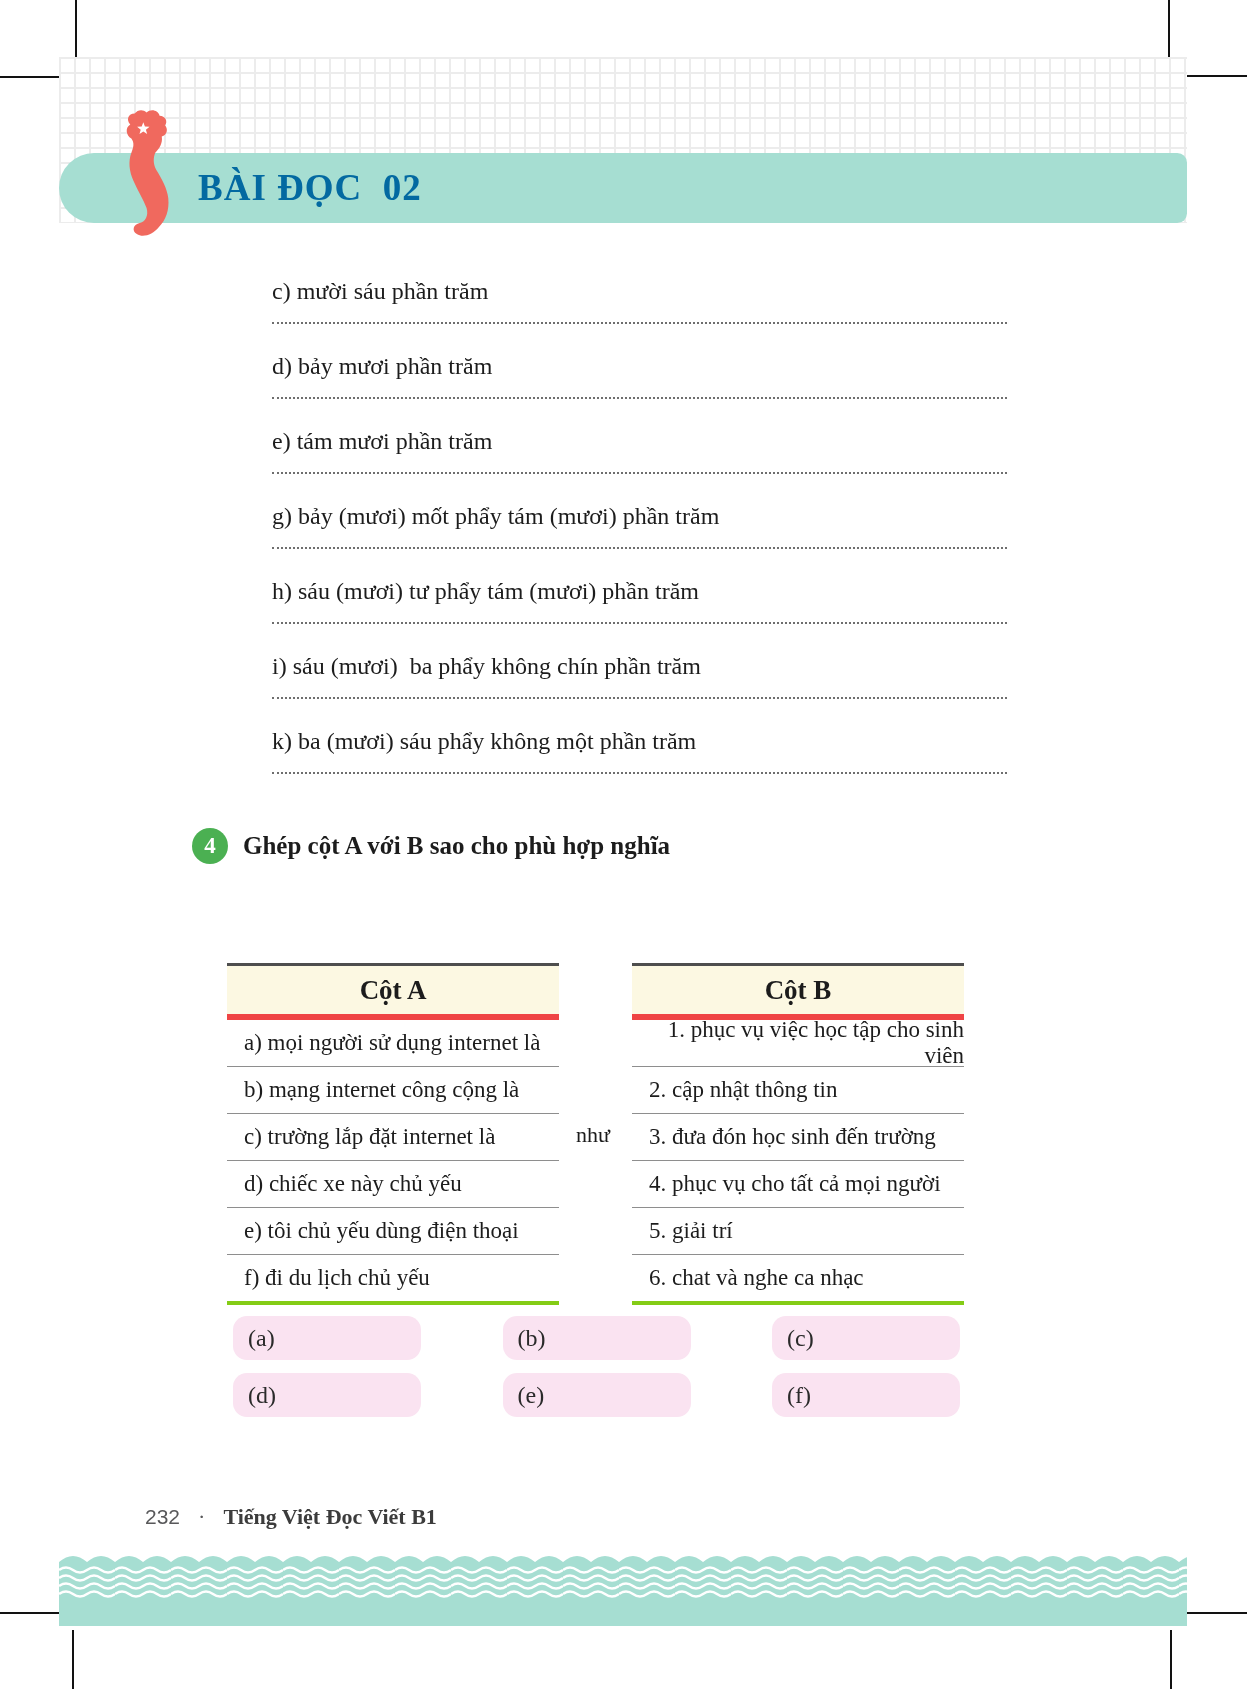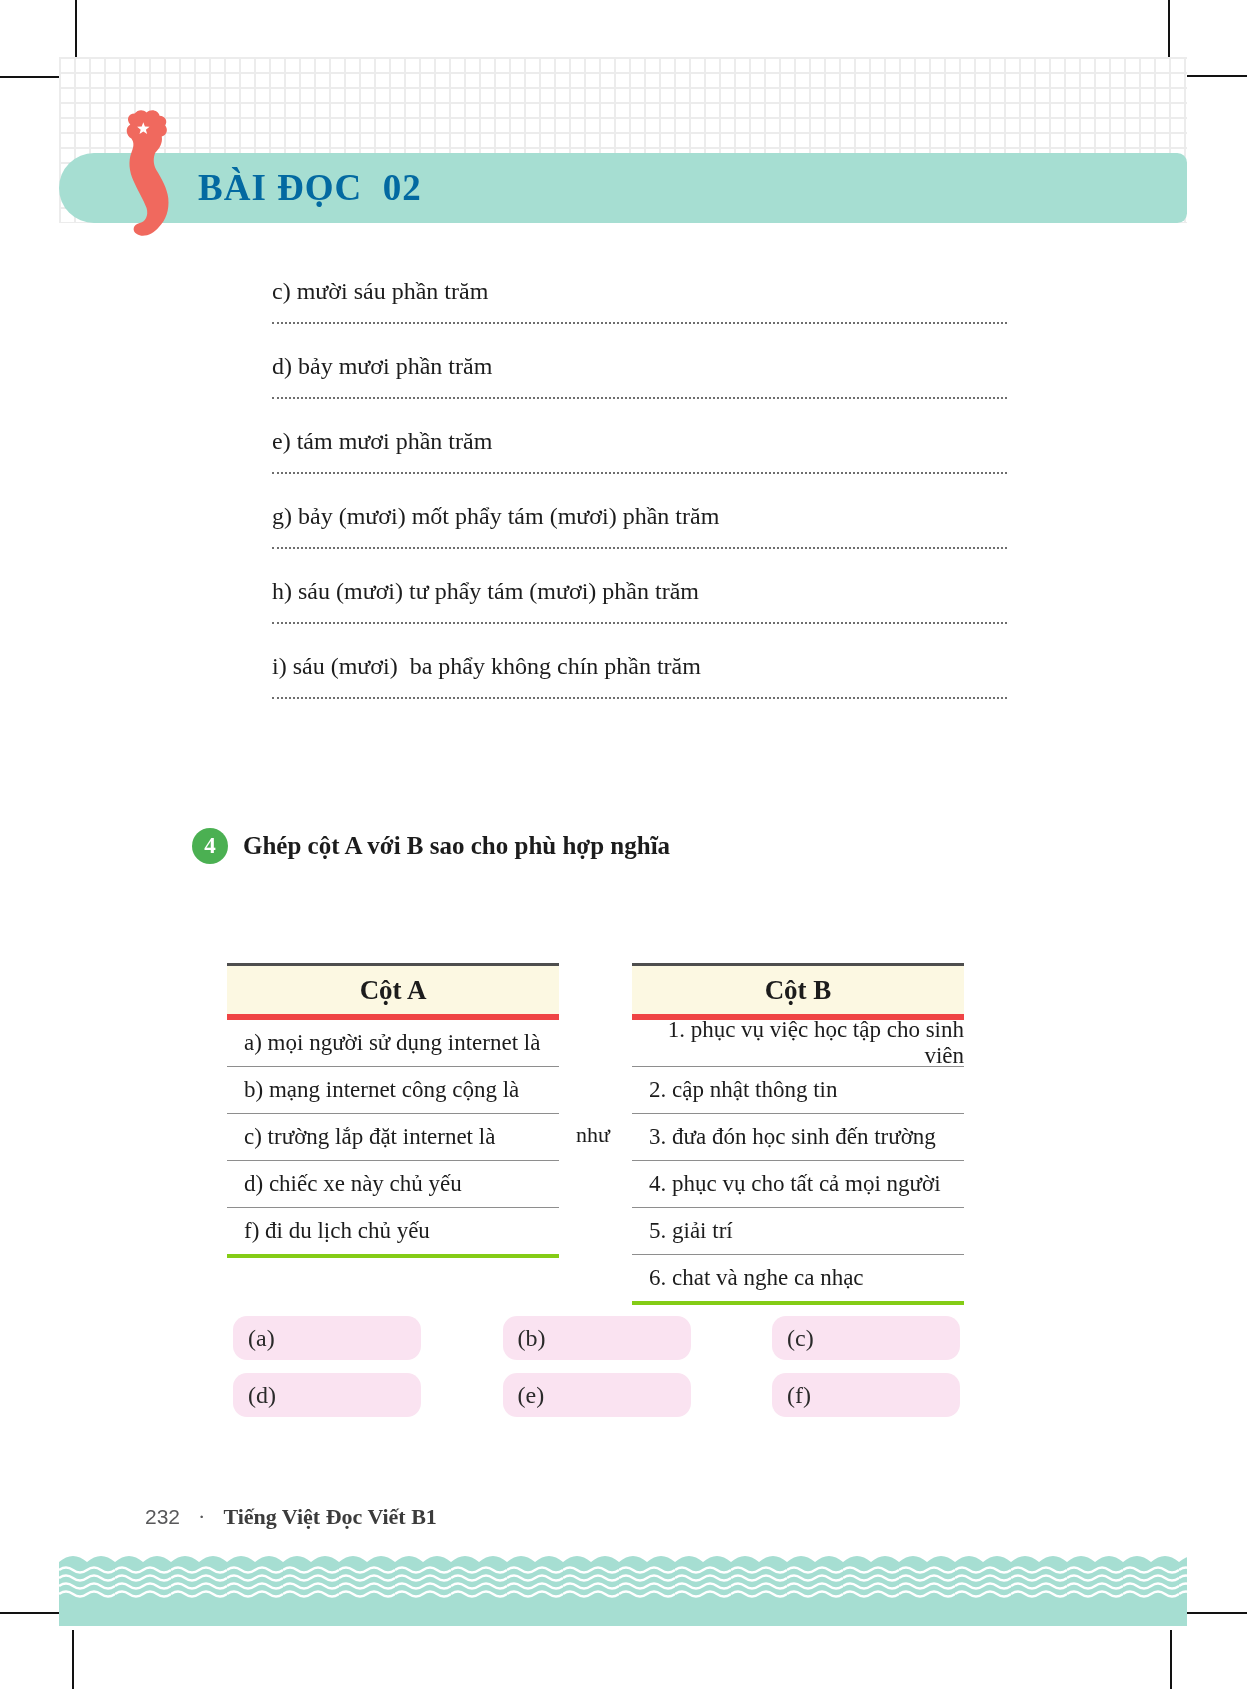--- a/index.html
+++ b/index.html
@@ -131,33 +131,38 @@
     <div class="p-line"></div>
   </div>
   <div class="p-item">
     <div class="p-text">h) sáu (mươi) tư phẩy tám (mươi) phần trăm</div>
     <div class="p-line"></div>
   </div>
   <div class="p-item">
     <div class="p-text">i) sáu (mươi)  ba phẩy không chín phần trăm</div>
     <div class="p-line"></div>
   </div>
+  <div class="p-item">
+    <div class="p-text">k) ba (mươi) sáu phẩy không một phần trăm</div>
+    <div class="p-line"></div>
+  </div>
 </div>
 
 <div class="ex4">
   <div class="badge">4</div>
   <div class="ex4-title">Ghép cột A với B sao cho phù hợp nghĩa</div>
 </div>
 
 <div class="match-table col-a">
   <div class="t-header">Cột A</div>
   <div class="t-row">a) mọi người sử dụng internet là</div>
   <div class="t-row">b) mạng internet công cộng là</div>
   <div class="t-row">c) trường lắp đặt internet là</div>
   <div class="t-row">d) chiếc xe này chủ yếu</div>
+  <div class="t-row">e) tôi chủ yếu dùng điện thoại</div>
   <div class="t-row last">f) đi du lịch chủ yếu</div>
 </div>
 
 <div class="connector">như</div>
 
 <div class="match-table col-b">
   <div class="t-header">Cột B</div>
   <div class="t-row">1. phục vụ việc học tập cho sinh viên</div>
   <div class="t-row">2. cập nhật thông tin</div>
   <div class="t-row">3. đưa đón học sinh đến trường</div>

